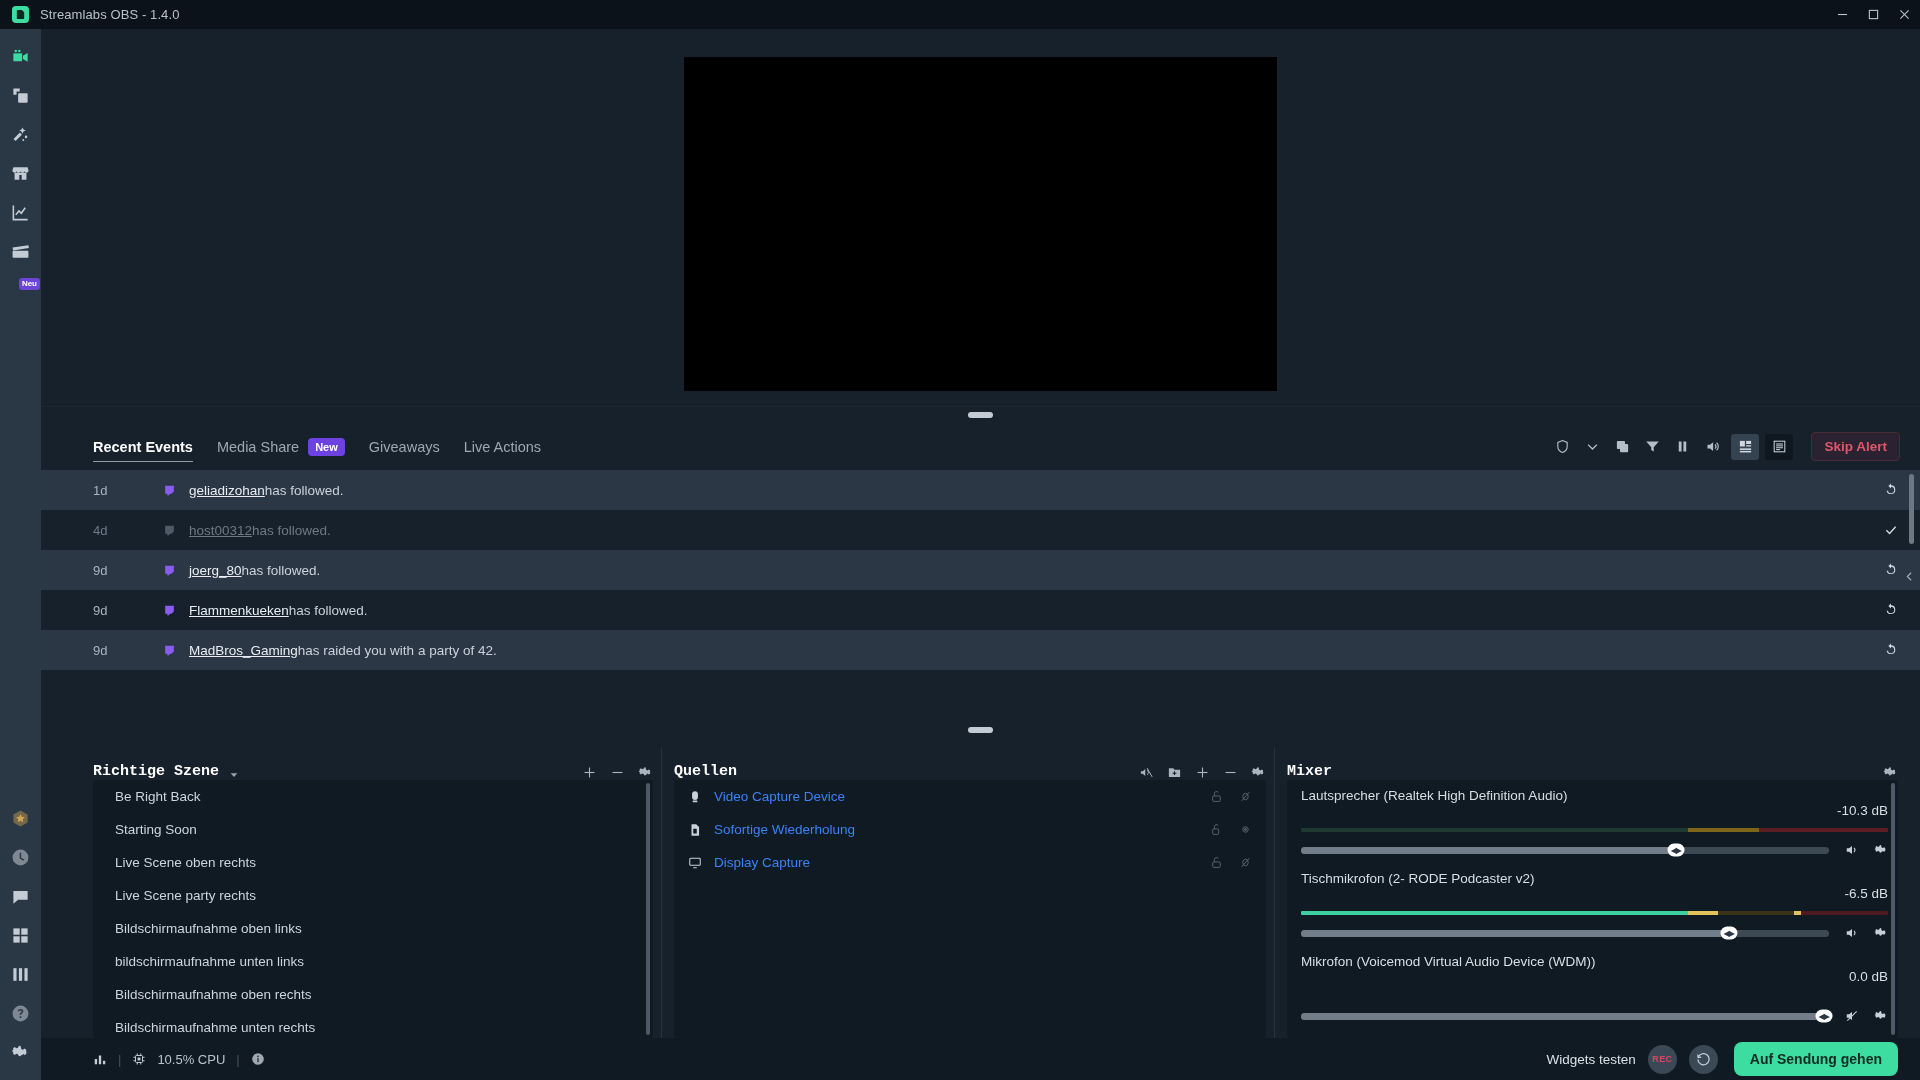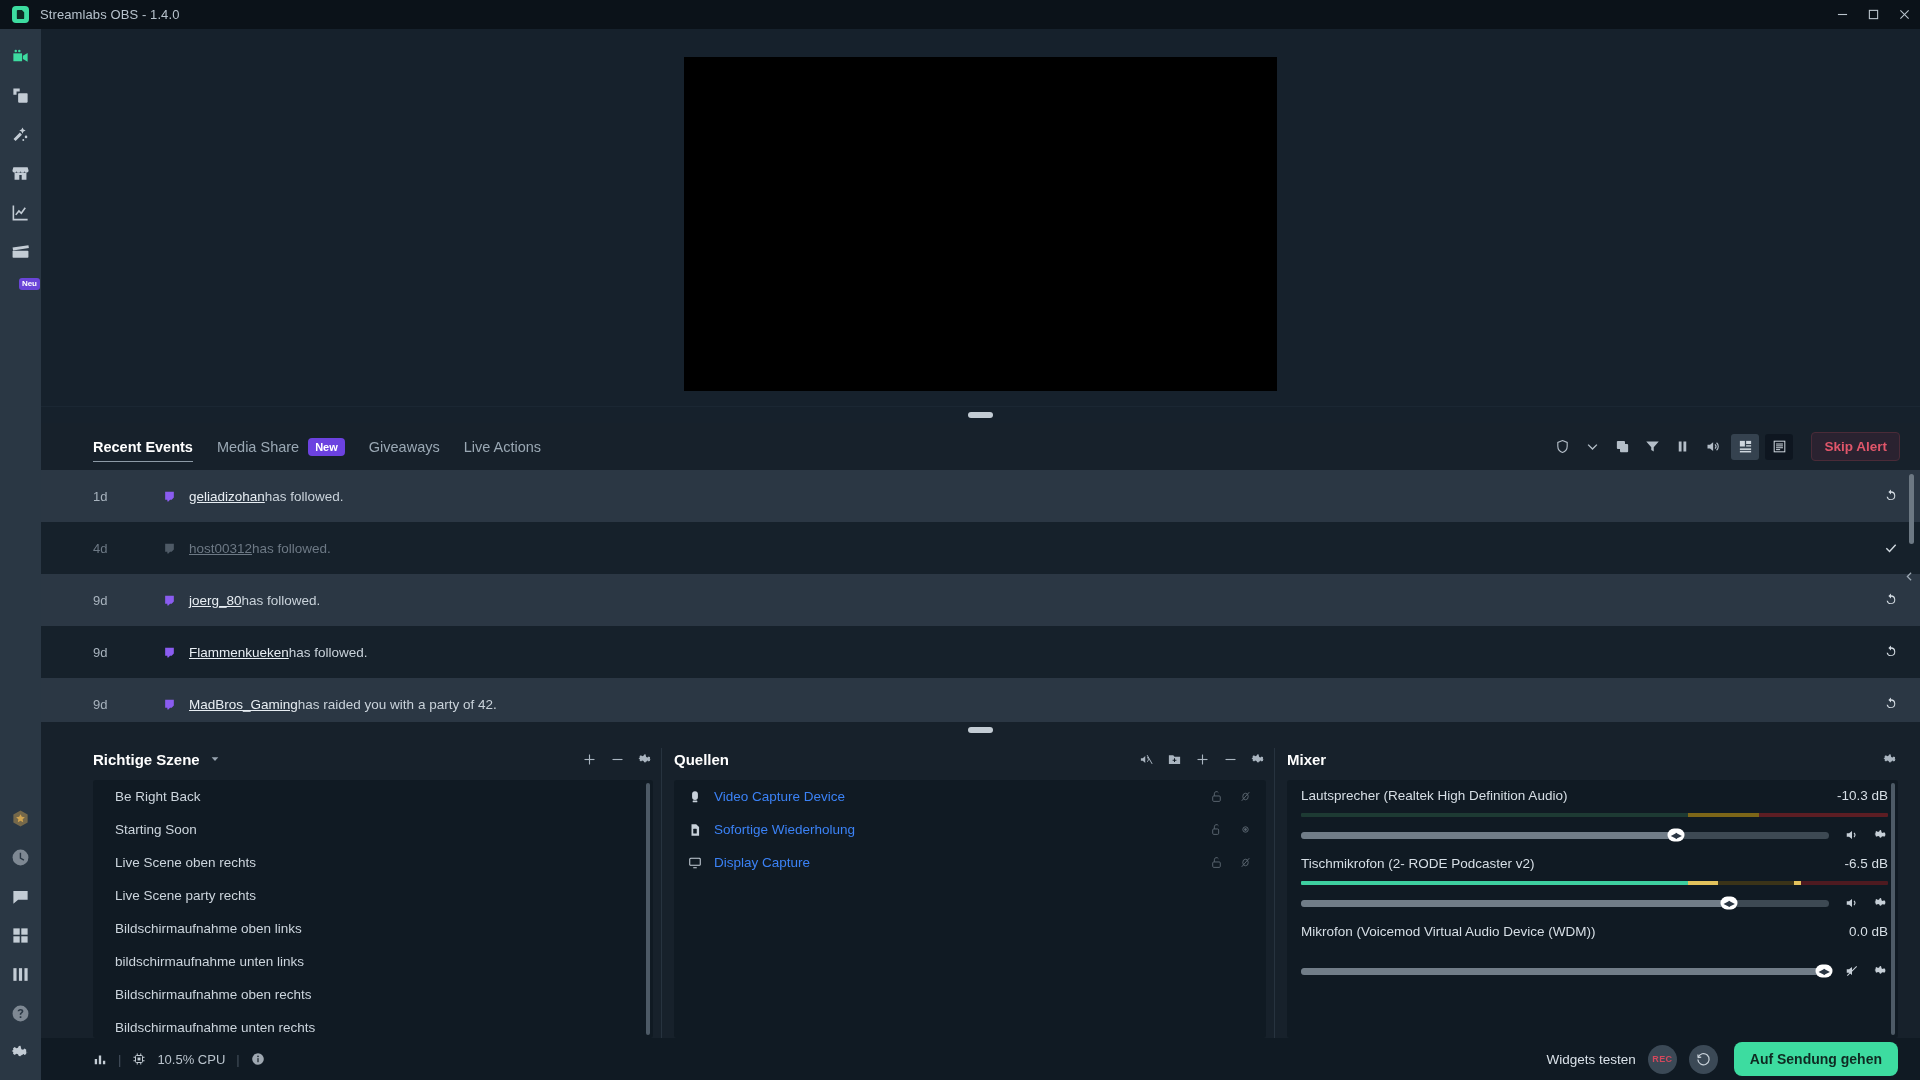--- a/index.html
+++ b/index.html
@@ -150,21 +150,21 @@
   .view-toggle svg { width: 15px; height: 15px; display:block; }
   .skip-alert {
     margin-left: 14px;
     color: #e0566a; font-size: 13.5px; font-weight: bold;
     background: #2a2230; border: 1px solid #4a2b38;
     padding: 6px 12px; border-radius: 4px;
   }
 
   .events-list { flex: 1 1 auto; overflow: hidden; position: relative; }
   .event-row {
-    height: 52px;
+    height: 40px;
     display: flex; align-items: center;
     padding-left: 52px; padding-right: 40px;
     font-size: 13.5px; color: #e3e9ee;
     position: relative;
   }
   .event-row.odd { background: #2b3744; }
   .event-row.even { background: #16212b; }
   .event-row.read .ev-time,
   .event-row.read .ev-text,
   .event-row.read .ev-user { color: #6d7985; }
@@ -204,21 +204,21 @@
     padding: 0 0 0 0;
   }
   .panel { display: flex; flex-direction: column; min-width: 0; }
   .panel-scenes { width: 620px; flex: 0 0 620px; padding: 0 8px 0 52px; }
   .panel-sources { width: 612px; flex: 0 0 612px; padding: 0 8px 0 12px; }
   .panel-mixer { flex: 1 1 auto; padding: 0 22px 0 12px; }
   .panel-divider { width: 1px; background: #27333f; margin-top: 10px; }
 
   .panel-head {
     height: 42px; flex: 0 0 42px;
-    display: flex; align-items: center;
+    display: flex; align-items: flex-end; font-family: Liberation Mono, monospace;
   }
   .panel-title {
     color: #fff; font-size: 15px; font-weight: bold;
   }
   .caret { margin-left: 10px; color: #98a4b0; display:flex; }
   .caret svg { width: 10px; height: 10px; display:block; }
   .panel-head-actions { margin-left: auto; display: flex; align-items: center; gap: 13px; }
   .ph-icon { color: #aab5c0; display: flex; align-items: center; }
   .ph-icon svg { width: 15px; height: 15px; display:block; }
 
@@ -244,21 +244,21 @@
     padding: 0 14px 0 14px; color: #3b82f6; font-size: 13.5px;
   }
   .source-icon { width: 26px; flex: 0 0 26px; color: #c8d1da; display:flex; }
   .source-icon svg { width: 14px; height: 14px; display:block; }
   .source-actions { margin-left: auto; display: flex; gap: 16px; color: #59656f; }
   .source-actions svg { width: 13px; height: 13px; display:block; }
 
   
   .mixer-body { padding: 8px 10px 0 14px; }
   .mix-ch { margin-bottom: 14px; }
-  .mix-top { display: flex; align-items: baseline; }
+  .mix-top { display: flex; align-items: baseline; flex-direction: column; }
   .mix-name { color: #d7dfe6; font-size: 13.5px; }
   .mix-db { margin-left: auto; color: #d7dfe6; font-size: 13.5px; }
   .vu {
     height: 4px; margin-top: 10px; border-radius: 1px;
     display: flex; overflow: hidden; position: relative;
   }
   .vu-seg { height: 100%; }
   .mix-ctl { display: flex; align-items: center; margin-top: 11px; }
   .slider {
     flex: 1 1 auto; height: 7px; border-radius: 4px;

